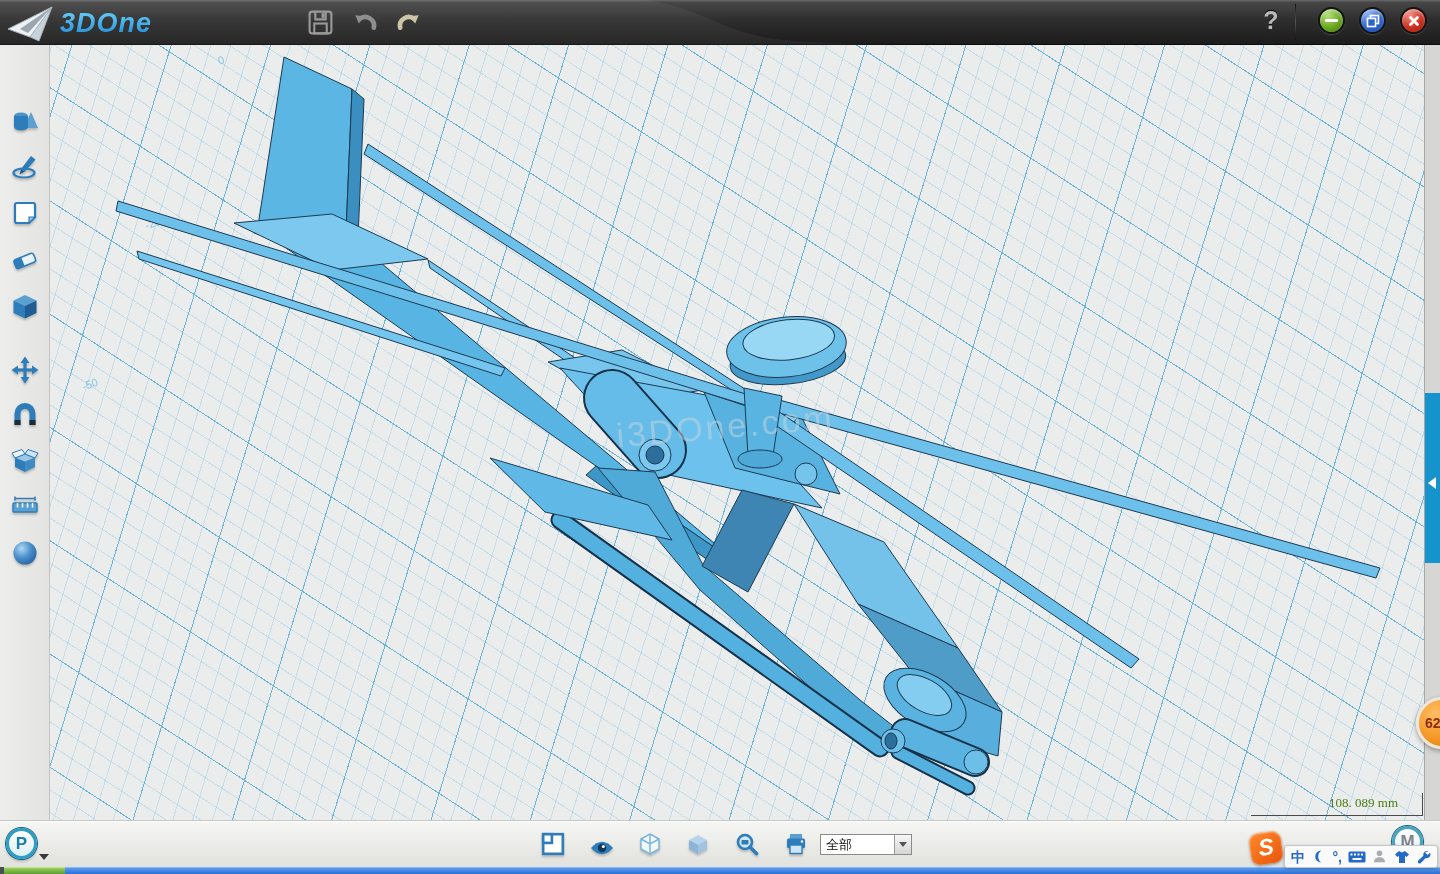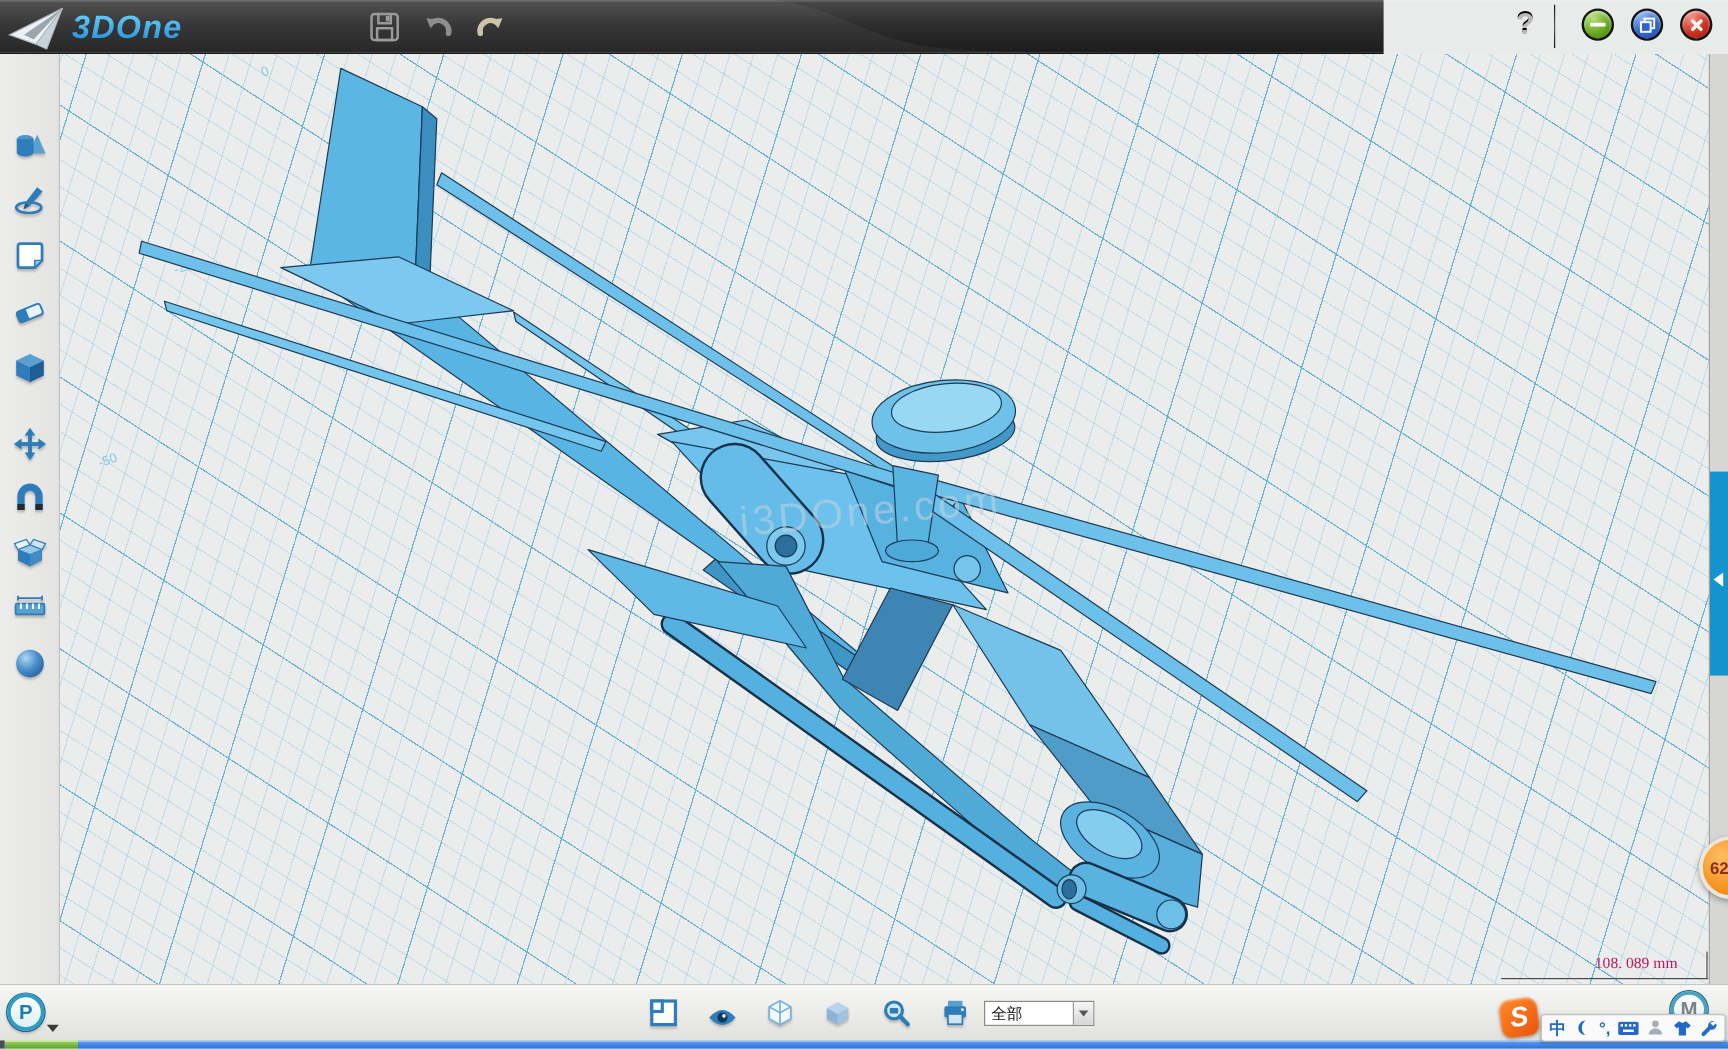--- a/index.html
+++ b/index.html
@@ -1,20 +1,20 @@
 <!DOCTYPE html>
 <html><head>
 <meta charset="utf-8">
 <style>
   * { margin:0; padding:0; box-sizing:border-box; }
   html,body { width:1440px; height:874px; overflow:hidden; font-family:"Liberation Sans", sans-serif; }
   #app { position:relative; width:1440px; height:874px; background:#e9eaea; }
 
   
-  .titlebar { position:absolute; left:0; top:0; width:1153px; height:45px;
+  .titlebar { position:absolute; left:0; top:0; width:1440px; height:45px;
     background:linear-gradient(#4a4a4a,#2e2e2e 45%,#1c1c1c);
     border-bottom:1px solid #0c0c0c; }
   .titlebar .gloss { position:absolute; inset:0; pointer-events:none; }
   .logo-wrap { position:absolute; left:6px; top:3px; display:flex; align-items:center; gap:6px; }
   .brand-text { font-size:27px; font-weight:bold; font-style:italic; letter-spacing:1px;
     background:linear-gradient(180deg,#6fd6fa,#1b86d8); -webkit-background-clip:text; background-clip:text;
     color:#2da0e8; -webkit-text-fill-color:transparent; }
   .tb-icon { position:absolute; top:9px; width:27px; height:27px; cursor:pointer; }
   .tb-save { left:307px; } .tb-undo { left:352px; } .tb-redo { left:395px; }
   .tb-title { position:absolute; left:0; right:0; top:13px; text-align:center; color:#f0f0f0;
@@ -46,21 +46,21 @@
       repeating-linear-gradient(to right, rgba(92,172,212,0.85) 0 1px, transparent 1px 95px),
       repeating-linear-gradient(to right, rgba(140,200,232,0.40) 0 1px, transparent 1px 19px); }
   .g1 { transform:rotate(-57deg); }
   .g2 { transform:rotate(17deg); }
   .axis-label { position:absolute; color:#85c6e6; font-size:11px; transform:rotate(-20deg); z-index:2; }
   .model-svg { position:absolute; left:0; top:0; z-index:2; }
   .watermark { position:absolute; left:566px; top:362px; z-index:3; font-size:34px; letter-spacing:3px;
     color:rgba(195,210,222,0.55); transform:rotate(-5deg); pointer-events:none; }
   .scale-bracket { position:absolute; right:1px; bottom:4px; width:172px; height:23px;
     border-right:1px solid #4a4a4a; border-bottom:1px solid #4a4a4a; z-index:2;
-    font-family:"Liberation Serif", serif; font-size:13px; color:#be185d;
+    font-family:"Liberation Serif", serif; font-size:13px; color:#4d7c0f;
     text-align:right; padding-right:24px; line-height:20px; }
 
   
   .rightstrip { position:absolute; left:1424px; top:45px; width:16px; height:775px;
     background:#d6d6d4; border-left:1px solid #a6a6a4; }
   .panel-toggle { position:absolute; left:0; top:348px; width:16px; height:170px; background:#1593cc; cursor:pointer; }
   .panel-toggle .arrow { position:absolute; left:3px; top:84px; width:0; height:0;
     border-top:6px solid transparent; border-bottom:6px solid transparent; border-right:8px solid #fff; }
   .notif-badge { position:absolute; left:1416px; top:697px; width:52px; height:52px; border-radius:50%;
     background:radial-gradient(circle at 35% 30%, #ffbe62, #f39422 60%, #e07c10);

